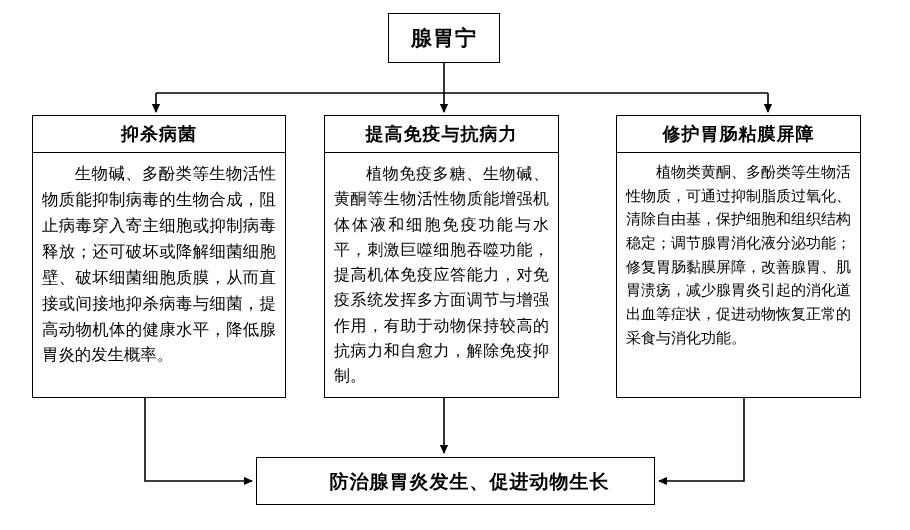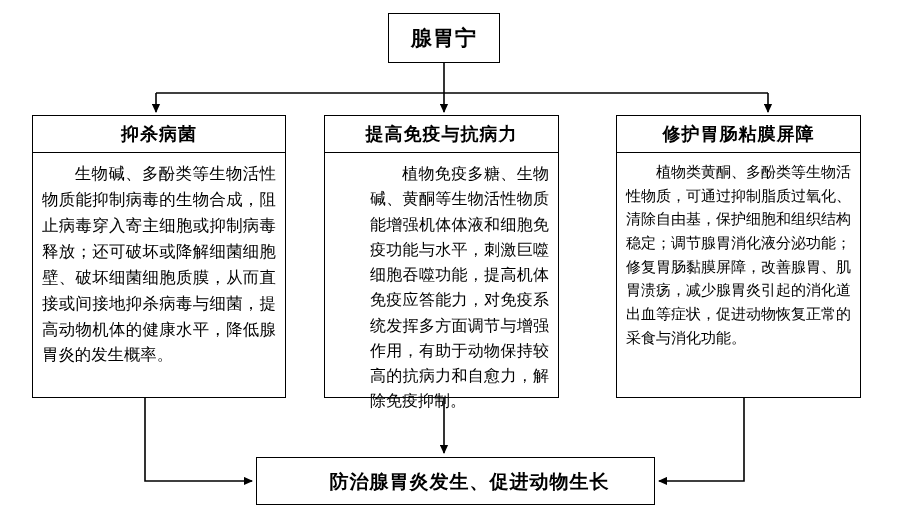--- a/index.html
+++ b/index.html
@@ -53,21 +53,21 @@
     margin:0;
     font-size:16.4px;
     line-height:1.58;
     color:#000;
     text-align:justify;
     text-align-last:left;
     text-indent:2em;
     letter-spacing:0px;
     word-break:break-all;
   }
-  #branch-2 .body p{font-size:16px;margin-left:36px;}
+  #branch-2 .body p{font-size:16px;}
   #branch-3 .body p{font-size:15px;}
 
   
   #result-box{
     left:256px;top:457px;width:399px;height:48px;
     display:flex;align-items:center;justify-content:center;
   }
   #result-box .title{
     font-size:19px;font-weight:bold;color:#000;letter-spacing:1px;line-height:1;padding-left:28px;
   }

